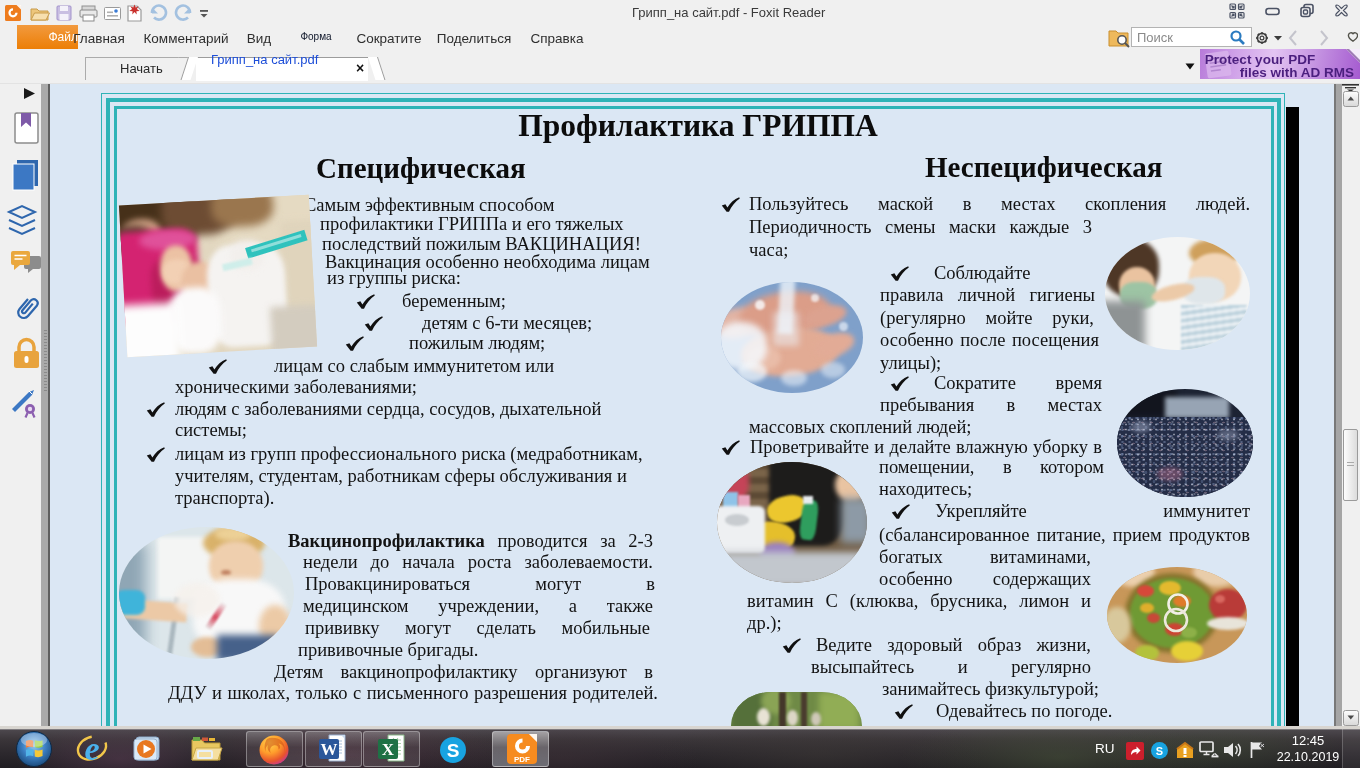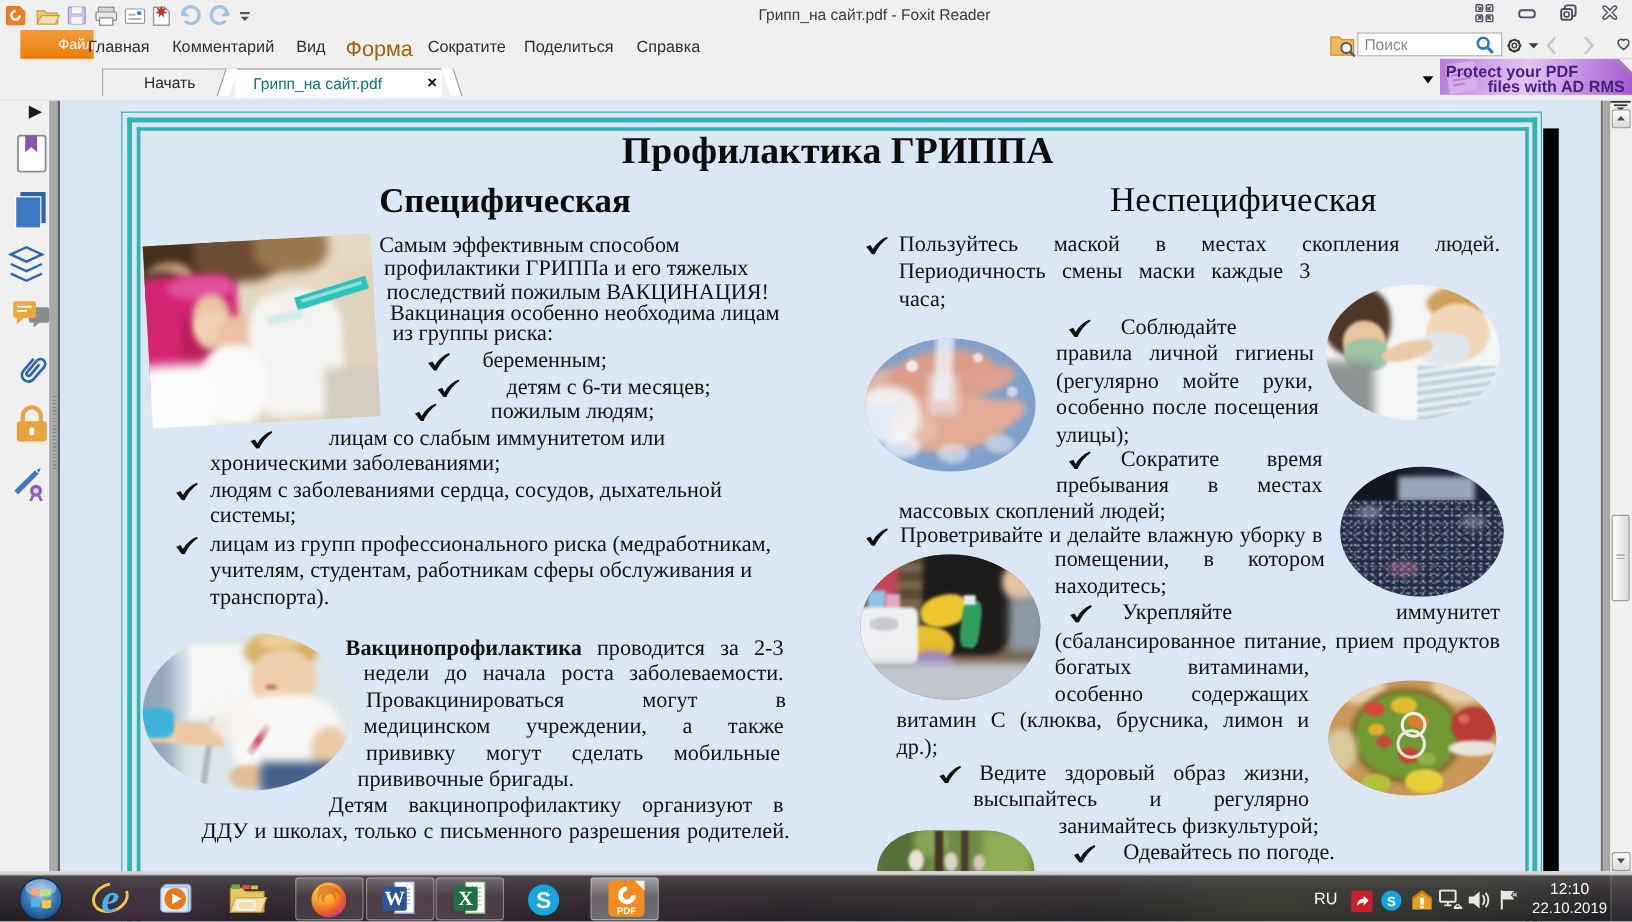--- a/index.html
+++ b/index.html
@@ -50,21 +50,21 @@
       <rect x="76" y="5.5" width="9" height="9" rx="2" stroke-width="1.6" fill="#f0f0f0"></rect>
       <rect x="78.5" y="8" width="4" height="4" rx="1" stroke-width="1.4"></rect>
 <path d="M112 3 c2 0 3 2 4.5 3.5 C118 5 119 3 121 3 c1.5 0 1.5 1.5 0.5 2.5 l-3 3 3 3 c1 1 1 2.5 -0.5 2.5 c-2 0 -3 -2 -4.5 -3.5 C115 12 114 14 112 14 c-1.5 0 -1.5 -1.5 -.5 -2.5 l3 -3 -3 -3 c-1 -1 -1 -2.5 .5 -2.5 z" stroke-width="1.2"></path>
 </g>
   </svg>
 <div class="abs" style="left:0;top:25px;width:1360px;height:27px;background:#f0f0f0"></div>
 <div class="abs" style="left:17px;top:25px;width:61px;height:24px;background:linear-gradient(#f29a3e,#ec7e06);color:#fff;font-size:12px;text-align:right;line-height:24px">Файл</div>
 <div class="abs" style="left:99px;top:30.5px;transform:translateX(-50%);font-size:13.5px;color:#2e2e2e">Главная</div>
 <div class="abs" style="left:186px;top:30.5px;transform:translateX(-50%);font-size:13.5px;color:#2e2e2e">Комментарий</div>
 <div class="abs" style="left:259px;top:30.5px;transform:translateX(-50%);font-size:13.5px;color:#2e2e2e">Вид</div>
-<div class="abs" style="left:316px;top:30.5px;transform:translateX(-50%);font-size:18px;color:#a16207">Форма</div>
+<div class="abs" style="left:316px;top:30.5px;transform:translateX(-50%);font-size:10px;color:#0f172a">Форма</div>
 <div class="abs" style="left:389px;top:30.5px;transform:translateX(-50%);font-size:13.5px;color:#2e2e2e">Сократите</div>
 <div class="abs" style="left:474px;top:30.5px;transform:translateX(-50%);font-size:13.5px;color:#2e2e2e">Поделиться</div>
 <div class="abs" style="left:557px;top:30.5px;transform:translateX(-50%);font-size:13.5px;color:#2e2e2e">Справка</div>
 <svg class="abs" style="left:1105px;top:28px" width="255" height="22" viewBox="0 0 255 22">
 <path d="M4 3 h7 l2 2 h10 v13 h-19 z" fill="#eeb95c" stroke="#c98f2e" stroke-width="1"></path>
 <circle cx="17" cy="12" r="4.2" fill="#fdfdfd" stroke="#555" stroke-width="1.6"></circle>
     <path d="M20 15 l4 4" stroke="#555" stroke-width="2"></path>
 </svg>
 <div class="abs" style="left:1131px;top:27px;width:121px;height:20px;background:#fff;border:1px solid #b3b3b3"></div>
 <div class="abs" style="left:1137px;top:30px;font-size:13px;color:#8a8a8a">Поиск</div>
@@ -83,21 +83,21 @@
 <path d="M93 2 l6 7 -6 7" fill="none" stroke="#c4c4cc" stroke-width="2"></path>
 <path d="M120.5 5.8 a2.6 2.6 0 0 1 4.5 -1.1 a2.6 2.6 0 0 1 4.5 1.1 c0.5 2.4 -2 4.8 -4.5 6.4 c-2.5 -1.6 -5 -4 -4.5 -6.4 z" fill="none" stroke="#53534b" stroke-width="1.4"></path>
 </svg>
 <div class="abs" style="left:0;top:52px;width:1360px;height:32px;background:#f0f0f0;border-bottom:1px solid #e3e3e3"></div>
 <div class="abs" style="left:85px;top:57px;width:102px;height:23px;background:#f0f0f0;border-top:1px solid #ababab;border-left:1px solid #ababab;transform:skewX(0deg)"></div>
 <div class="abs" style="left:178px;top:57px;width:23px;height:23px;background:#f0f0f0;border-top:1px solid #ababab;border-right:1px solid #ababab;transform:skewX(20deg);transform-origin:top left"></div>
 <div class="abs" style="left:120px;top:61px;font-size:13px;color:#2a2a2a">Начать</div>
 <div class="abs" style="left:196px;top:57px;width:172px;height:24px;background:#fff;border-top:1px solid #9c9c9c;z-index:3"></div>
 <div class="abs" style="left:188px;top:57px;width:10px;height:23px;background:#fff;border-left:1px solid #9c9c9c;transform:skewX(-18deg);transform-origin:top right;z-index:3"></div>
 <div class="abs" style="left:368px;top:57px;width:10px;height:23px;background:#fff;border-right:1px solid #9c9c9c;transform:skewX(18deg);transform-origin:top left;z-index:3"></div>
-<div class="abs" style="left:211px;top:62px;font-size:13px;color:#0f766e;z-index:4">Грипп_на сайт.pdf</div>
+<div class="abs" style="left:211px;top:52px;font-size:13px;color:#1d4ed8;z-index:4">Грипп_на сайт.pdf</div>
 <div class="abs" style="left:356px;top:60px;font-size:14px;font-weight:bold;color:#111;z-index:4">×</div>
 <svg class="abs" style="left:1185px;top:63px" width="10" height="7">
     <path d="M0.5 0.5 h9 l-4.5 6 z" fill="#111"></path>
   </svg>
 <div class="abs" style="left:1200px;top:49px;width:160px;height:30px;z-index:5;background:linear-gradient(100deg,#b77bd9 0%,#cfa1e8 22%,#e3c4f2 45%,#c696e2 70%,#a55bd0 100%)">
 <svg class="abs" style="left:0;top:0" width="160" height="30" viewBox="0 0 160 30">
 <rect x="6" y="3" width="24" height="25" rx="2" fill="#d9b5ec" opacity=".8" transform="rotate(-8 18 15)"></rect>
 <g stroke="#b286cf" stroke-width="1.5" transform="rotate(-8 18 15)">
         <path d="M10 9 h16 M10 13 h16 M10 17 h16 M10 21 h10"></path>
       </g>
@@ -177,22 +177,22 @@
         <stop offset="0" stop-color="#fdfdfd"></stop>
         <stop offset="1" stop-color="#d8d8d8"></stop>
       </linearGradient>
     </defs>
     <path d="M4.5 5.5 h6.6 l-3.3 4 z" fill="#4a4a4a"></path>
   </svg>
 <div class="abs" style="left:1343px;top:429px;width:15px;height:72px;background:linear-gradient(90deg,#fdfdfd,#dcdcdc);border:1px solid #9a9a9a;border-radius:2px"></div>
 <div class="abs" style="left:1347px;top:462px;width:7px;height:6px;background:repeating-linear-gradient(#aaa 0 1px,transparent 1px 3px)"></div>
 <div class="abs" style="left:517px;top:108px;width:362px;text-align:center;font-family:'Liberation Serif',serif;font-weight:bold;font-size:31.5px;color:#0c0c0c;white-space:nowrap">Профилактика ГРИППА</div>
 <div class="abs" style="left:316px;top:152px;font-family:'Liberation Serif',serif;font-weight:bold;font-size:29px;color:#0c0c0c;white-space:nowrap">Специфическая</div>
-<div class="abs" style="left:925px;top:151px;font-family:'Liberation Serif',serif;font-weight:normal;font-size:29px;color:#0c0c0c;white-space:nowrap">Неспецифическая</div>
-<div class="ln" style="left:316px;top:196px">Самым эффективным способом</div>
+<div class="abs" style="left:925px;top:151px;font-family:'Liberation Serif',serif;font-weight:bold;font-size:29px;color:#0c0c0c;white-space:nowrap">Неспецифическая</div>
+<div class="ln" style="left:304px;top:196px">Самым эффективным способом</div>
 <div class="ln" style="left:320px;top:215px">профилактики ГРИППа и его тяжелых</div>
 <div class="ln" style="left:322px;top:235px">последствий пожилым ВАКЦИНАЦИЯ!</div>
 <div class="ln" style="left:325px;top:253px">Вакцинация особенно необходима лицам</div>
 <div class="ln" style="left:327px;top:269px">из группы риска:</div>
 <svg class="ck" style="left:356px;top:294px" width="20" height="15" viewBox="0 0 20 15">
     <path d="M0.8 8.6 L4.4 7.2 L6.4 10.6 C9.2 5.6 13.2 2.2 18.2 0.2 L18.8 1.6 C14.4 4.6 10.4 9.4 8.0 14.8 L5.6 14.8 Z" fill="#101010"></path>
   </svg>
 <div class="ln" style="left:402px;top:292px">беременным;</div>
 <svg class="ck" style="left:364px;top:316px" width="20" height="15" viewBox="0 0 20 15">
     <path d="M0.8 8.6 L4.4 7.2 L6.4 10.6 C9.2 5.6 13.2 2.2 18.2 0.2 L18.8 1.6 C14.4 4.6 10.4 9.4 8.0 14.8 L5.6 14.8 Z" fill="#101010"></path>
@@ -517,13 +517,13 @@
 <svg class="abs" style="left:1222px;top:741px" width="22" height="18" viewBox="0 0 22 18">
 <path d="M2 6 h4 l5 -4 v14 l-5 -4 h-4 z" fill="#e8e8e8"></path>
 <path d="M13.5 5 a6 6 0 0 1 0 8 M16 3 a9 9 0 0 1 0 12" fill="none" stroke="#e8e8e8" stroke-width="1.6"></path>
 </svg>
 <svg class="abs" style="left:1248px;top:740px" width="18" height="19" viewBox="0 0 18 19">
 <path d="M3.5 2 v16" stroke="#e8e8e8" stroke-width="1.7"></path>
 <path d="M3.5 2.5 h10.5 l-3 3.5 3 3.5 H3.5 z" fill="#e8e8e8"></path>
     <rect x="12" y="3.5" width="4.5" height="4" fill="#3a3a3a"></rect>
     <path d="M12.5 4 l3.5 3 M16 4 l-3.5 3" stroke="#e8e8e8" stroke-width=".9"></path>
 </svg>
-<div class="abs" style="left:1277px;top:733px;width:62px;text-align:center;font-size:13px;color:#fff">12:10</div>
+<div class="abs" style="left:1277px;top:733px;width:62px;text-align:center;font-size:13px;color:#fff">12:45</div>
 <div class="abs" style="left:1271px;top:750px;width:74px;text-align:center;font-size:12.5px;color:#fff">22.10.2019</div>
 </body></html>

